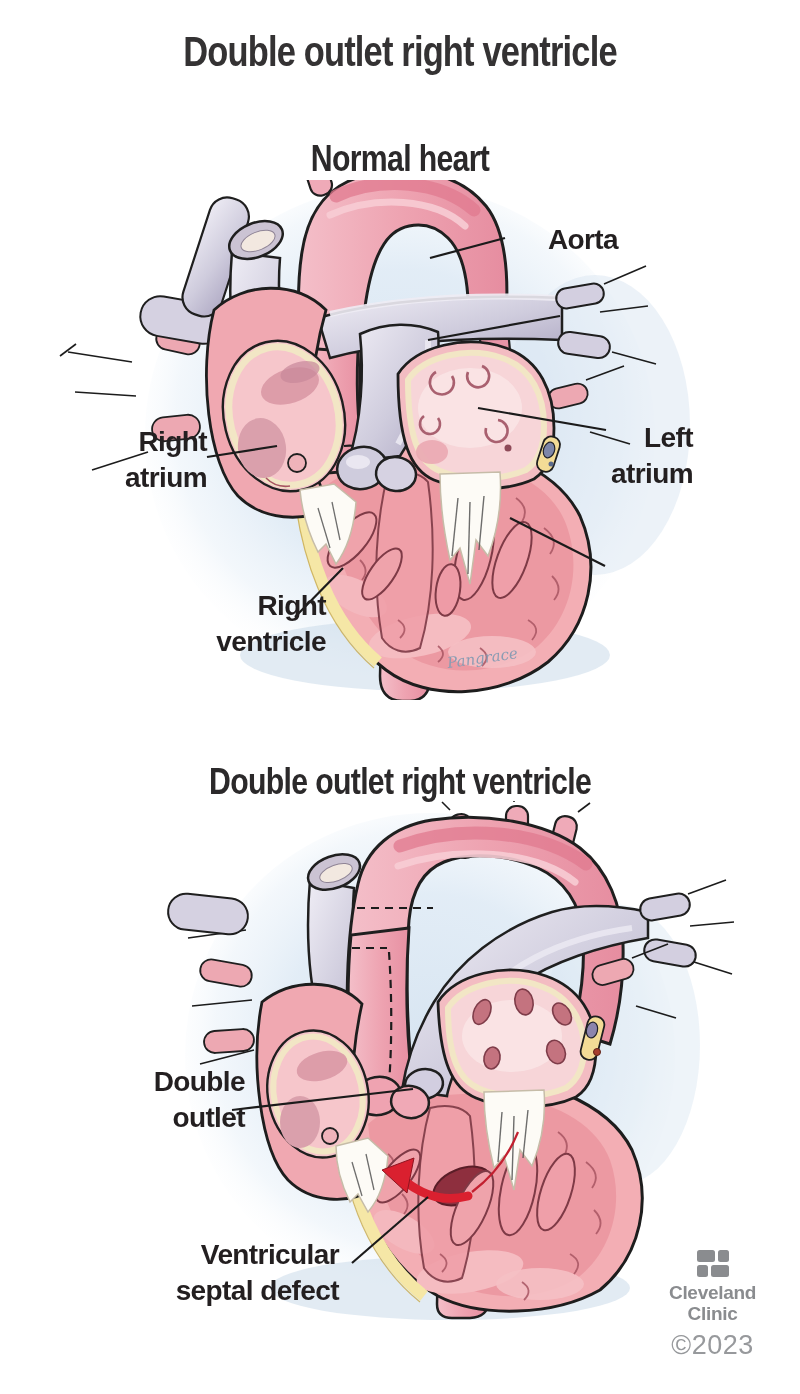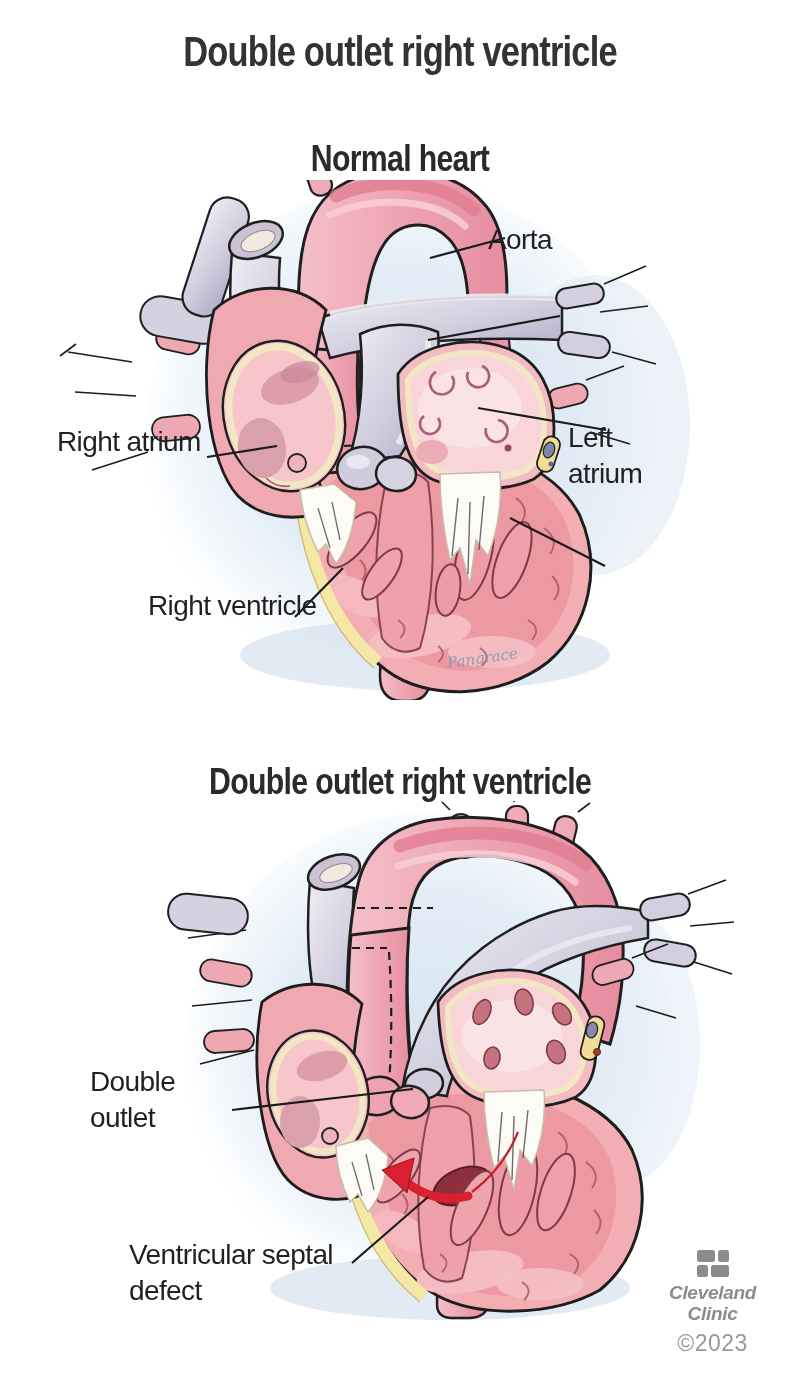--- a/index.html
+++ b/index.html
@@ -4,26 +4,26 @@
 <style>
   html,body{margin:0;padding:0;background:#ffffff;}
   #stage{position:relative;width:800px;height:1394px;background:#ffffff;overflow:hidden;
          font-family:"Liberation Sans",sans-serif;}
   .ttl-main{position:absolute;left:0;top:28px;width:800px;text-align:center;
             font-size:42px;font-weight:bold;color:#343233;letter-spacing:-1px;
             transform:scaleX(0.82);}
   .ttl-sub{position:absolute;width:800px;left:0;text-align:center;
            font-size:36px;font-weight:bold;color:#2b292a;letter-spacing:-0.8px;
            transform:scaleX(0.84);}
-  .lbl{position:absolute;text-align:left;font-size:28px;font-weight:normal;
+  .lbl{position:absolute;text-align:right;font-size:28px;font-weight:bold;
        color:#231f20;line-height:1.3;letter-spacing:-0.6px;}
   .fig-svg{position:absolute;left:0;}
   .footer{position:absolute;left:640px;top:1250px;width:145px;text-align:center;}
-  .brand{font-size:19px;font-weight:bold;color:#8a8c8f;line-height:1.12;letter-spacing:-0.3px;font-style:italic;}
-  .copyright{font-size:23px;color:#97999c;margin-top:5px;letter-spacing:0.5px;}
+  .brand{font-size:19px;font-weight:bold;color:#8a8c8f;line-height:1.12;letter-spacing:-0.3px;}
+  .copyright{font-size:27px;color:#97999c;margin-top:5px;letter-spacing:0.5px;}
   .sig{font-family:"DejaVu Serif",serif;font-style:italic;font-size:15px;fill:#8b9cb3;}
 </style>
 </head>
 <body>
 
 <div id="stage">
 
   <svg class="fig-svg" style="top:180px" width="800" height="520" viewBox="0 180 800 520">
     <defs>
       <radialGradient id="halo1" cx="50%" cy="47%" r="55%">

